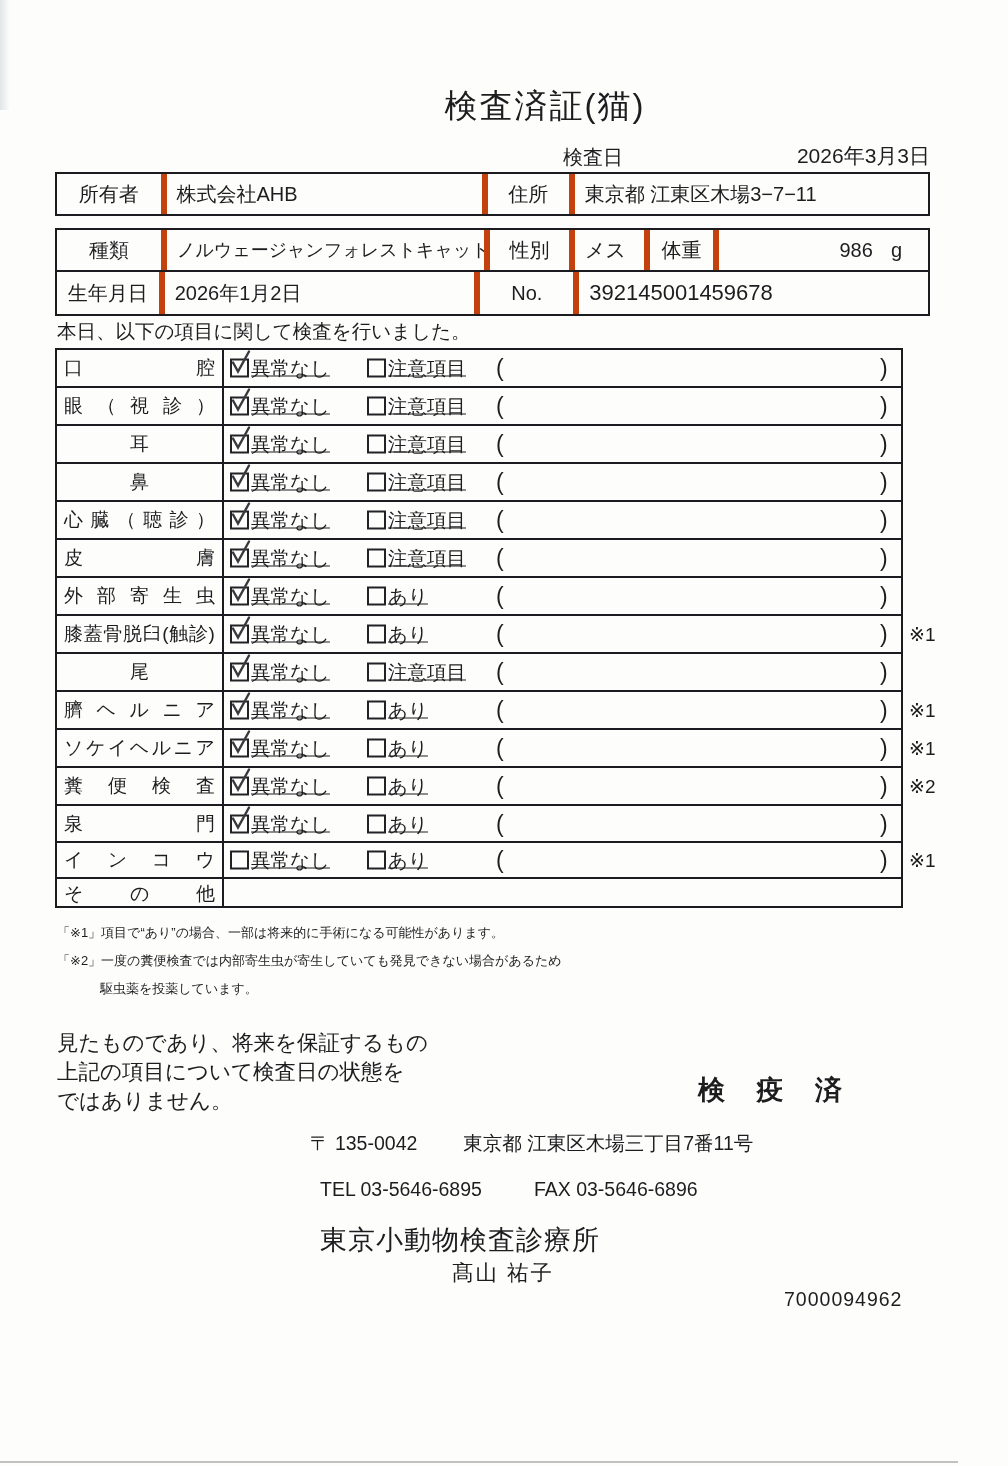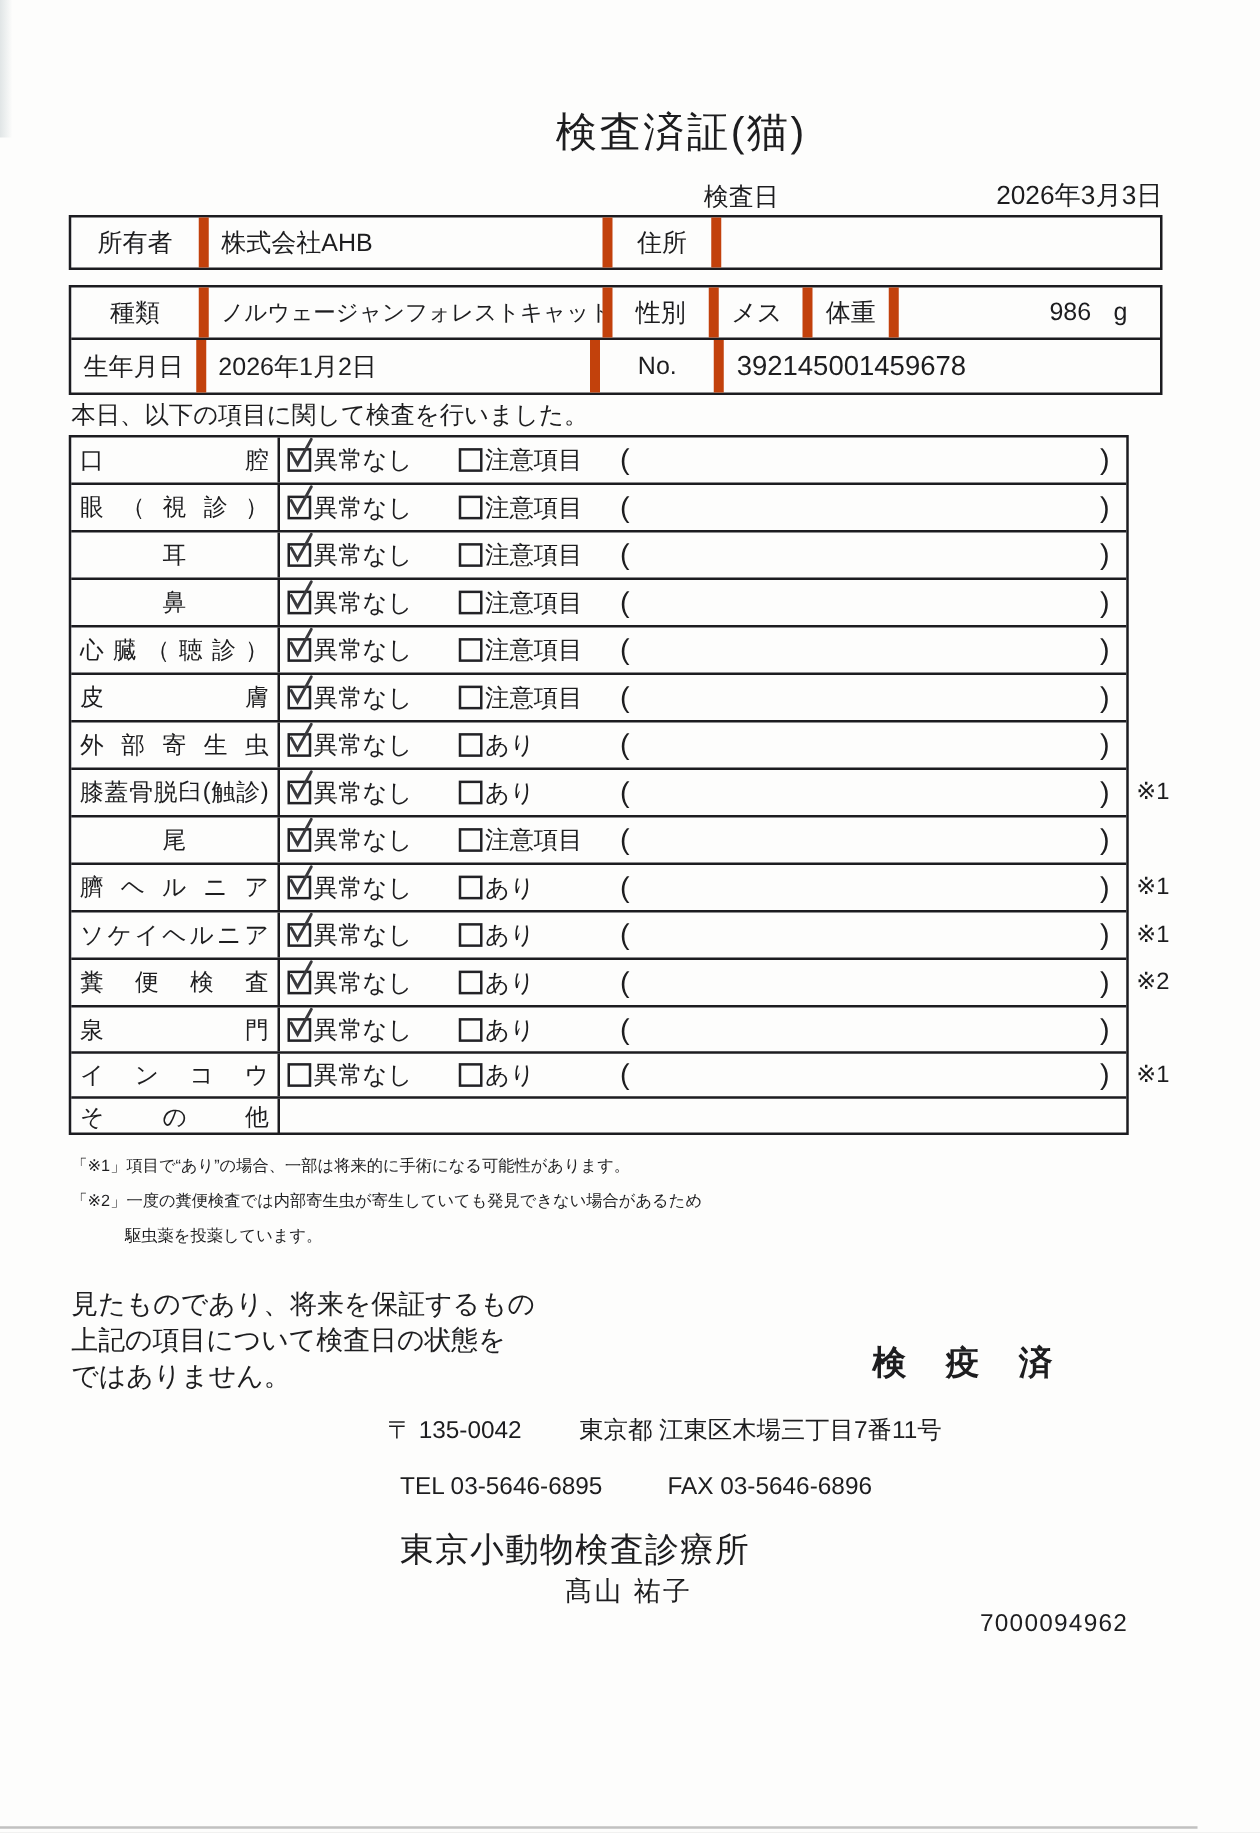--- a/index.html
+++ b/index.html
@@ -23,21 +23,21 @@
 
   .examdate-label{left:563px;top:144px;font-size:20px;}
   .examdate-value{left:640px;top:142px;width:290px;text-align:right;font-size:21px;}
 
   
   .tbl{border:2px solid #1c1c20;box-sizing:border-box;display:flex;}
   .trow{display:flex;box-sizing:border-box;}
   .cell{box-sizing:border-box;display:flex;align-items:center;
     font-size:20px;padding:0 10px;overflow:hidden;white-space:nowrap;}
   .cell.hdr{justify-content:center;padding:0 4px;}
-  .cell.bd{border-right:8px solid #c2410c;}
+  .cell.bd{border-right:6px solid #c2410c;}
   .cell.rt{justify-content:flex-end;border-radius:15px;}
 
   .t1{left:55px;top:172px;width:875px;height:44px;}
   .t2{left:55px;top:228px;width:875px;height:88px;flex-direction:column;}
   .t2 .trow{height:44px;}
   .t2 .trow.first{border-bottom:2px solid #1c1c20;}
   .breed{font-size:18px;}
   .unit-gap{display:inline-block;width:18px;}
 
   .intro{left:57px;top:318px;font-size:19.5px;}
@@ -49,21 +49,21 @@
     border-bottom:2px solid #1c1c20;}
   .cl-row.last{border-bottom:none;}
   .cl-label{position:absolute;left:0;top:0;bottom:0;width:167px;
     border-right:2px solid #1c1c20;box-sizing:border-box;
     display:flex;align-items:center;justify-content:space-between;
     padding:0 7px;font-size:19px;}
   .cl-label.center{justify-content:center;}
   .cl-label span{letter-spacing:0;}
   .cl-body{position:absolute;left:167px;right:0;top:0;bottom:0;}
   .grp{position:absolute;top:50%;transform:translateY(-50%);
-    display:flex;align-items:center;}
+    display:flex;align-items:center;text-decoration:underline;}
   .grp.g1{left:6px;}
   .grp.g2{left:143px;}
   .cb{position:relative;width:15px;height:15px;border:2px solid #222226;
     box-sizing:content-box;display:inline-block;flex:0 0 auto;}
   .cb svg{position:absolute;left:-3px;top:-12px;}
   .cb-text{font-size:19.5px;margin-left:2px;white-space:nowrap;}
   .paren{position:absolute;top:50%;transform:translateY(-50%);
     font-size:23px;font-weight:300;}
   .paren.open{left:272px;}
   .paren.close{left:656px;}
@@ -94,20 +94,21 @@
 
   <div class="abs title">検査済証(猫)</div>
 
   <div class="abs examdate-label">検査日</div>
   <div class="abs examdate-value">2026年3月3日</div>
 
   <div class="abs tbl t1">
     <div class="cell hdr bd" style="width:110px">所有者</div>
     <div class="cell bd" style="width:323px">株式会社AHB</div>
     <div class="cell hdr bd" style="width:87px">住所</div>
+    <div class="cell" style="width:355px">東京都 江東区木場3−7−11</div>
   </div>
 
   <div class="abs tbl t2">
     <div class="trow first">
       <div class="cell hdr bd" style="width:110px">種類</div>
       <div class="cell bd breed" style="width:323px">ノルウェージャンフォレストキャット</div>
       <div class="cell hdr bd" style="width:85px">性別</div>
       <div class="cell bd" style="width:75px">メス</div>
       <div class="cell hdr bd" style="width:69px">体重</div>
       <div class="cell rt" style="width:193px">

